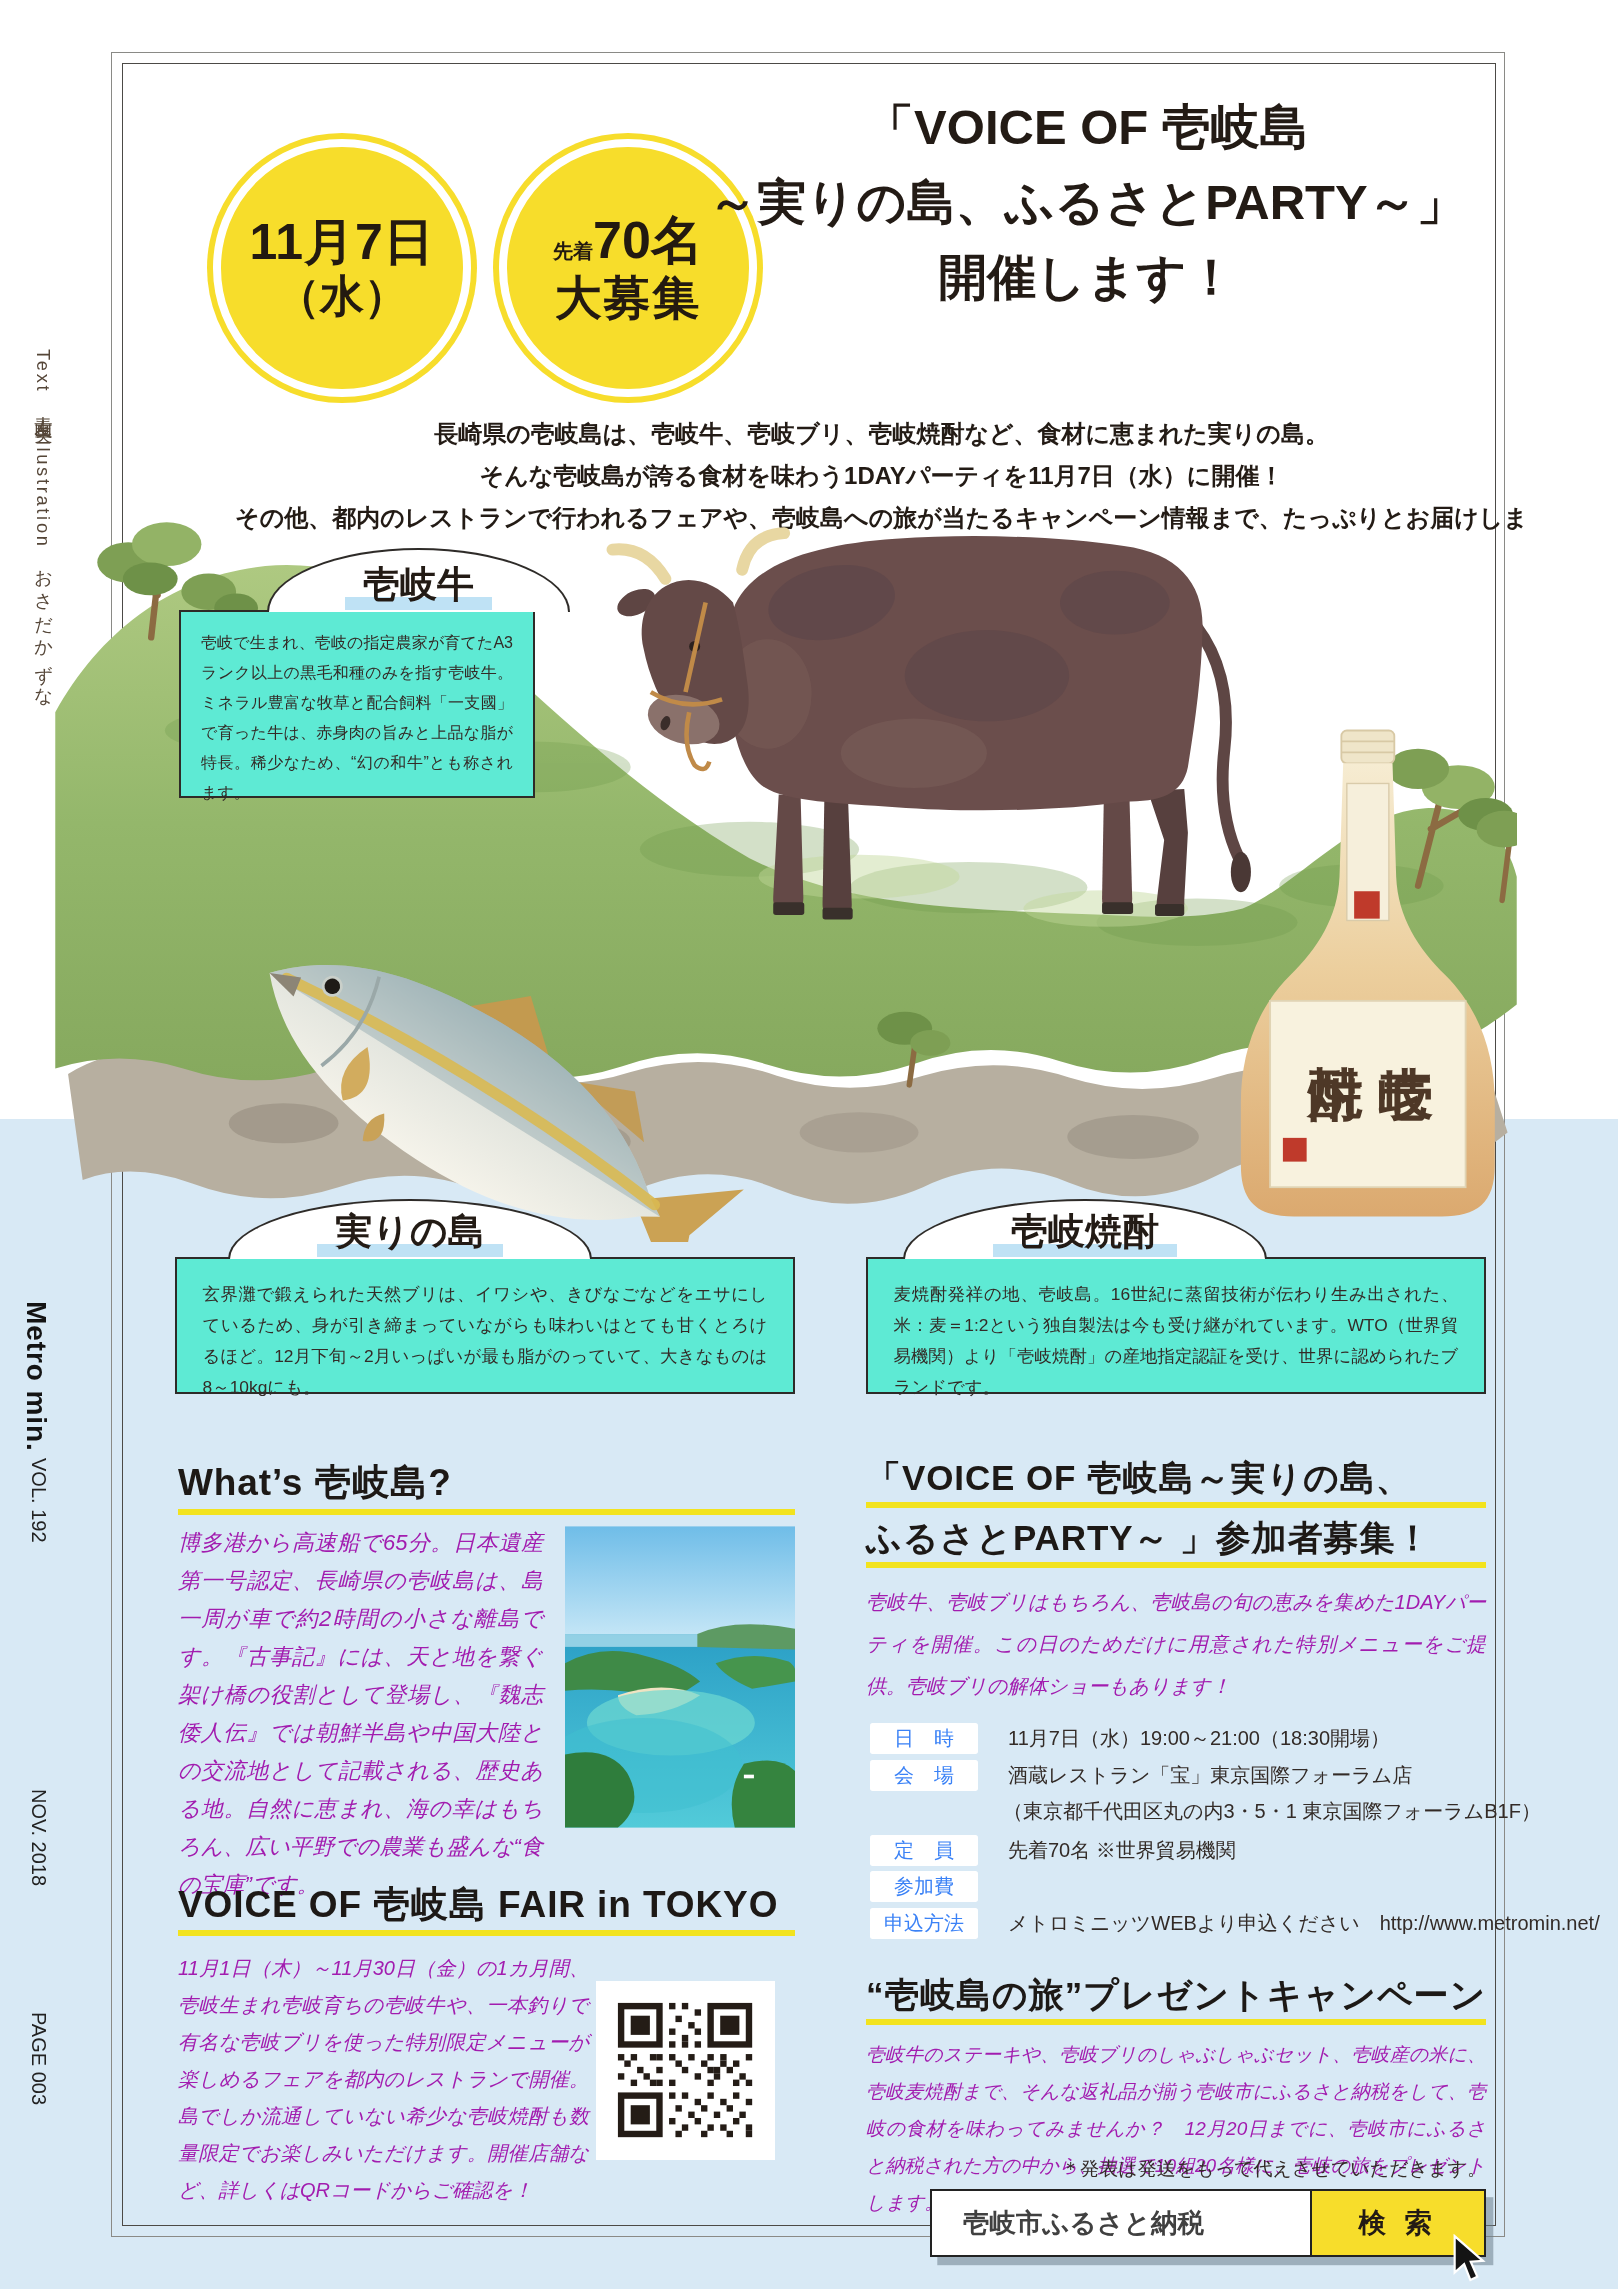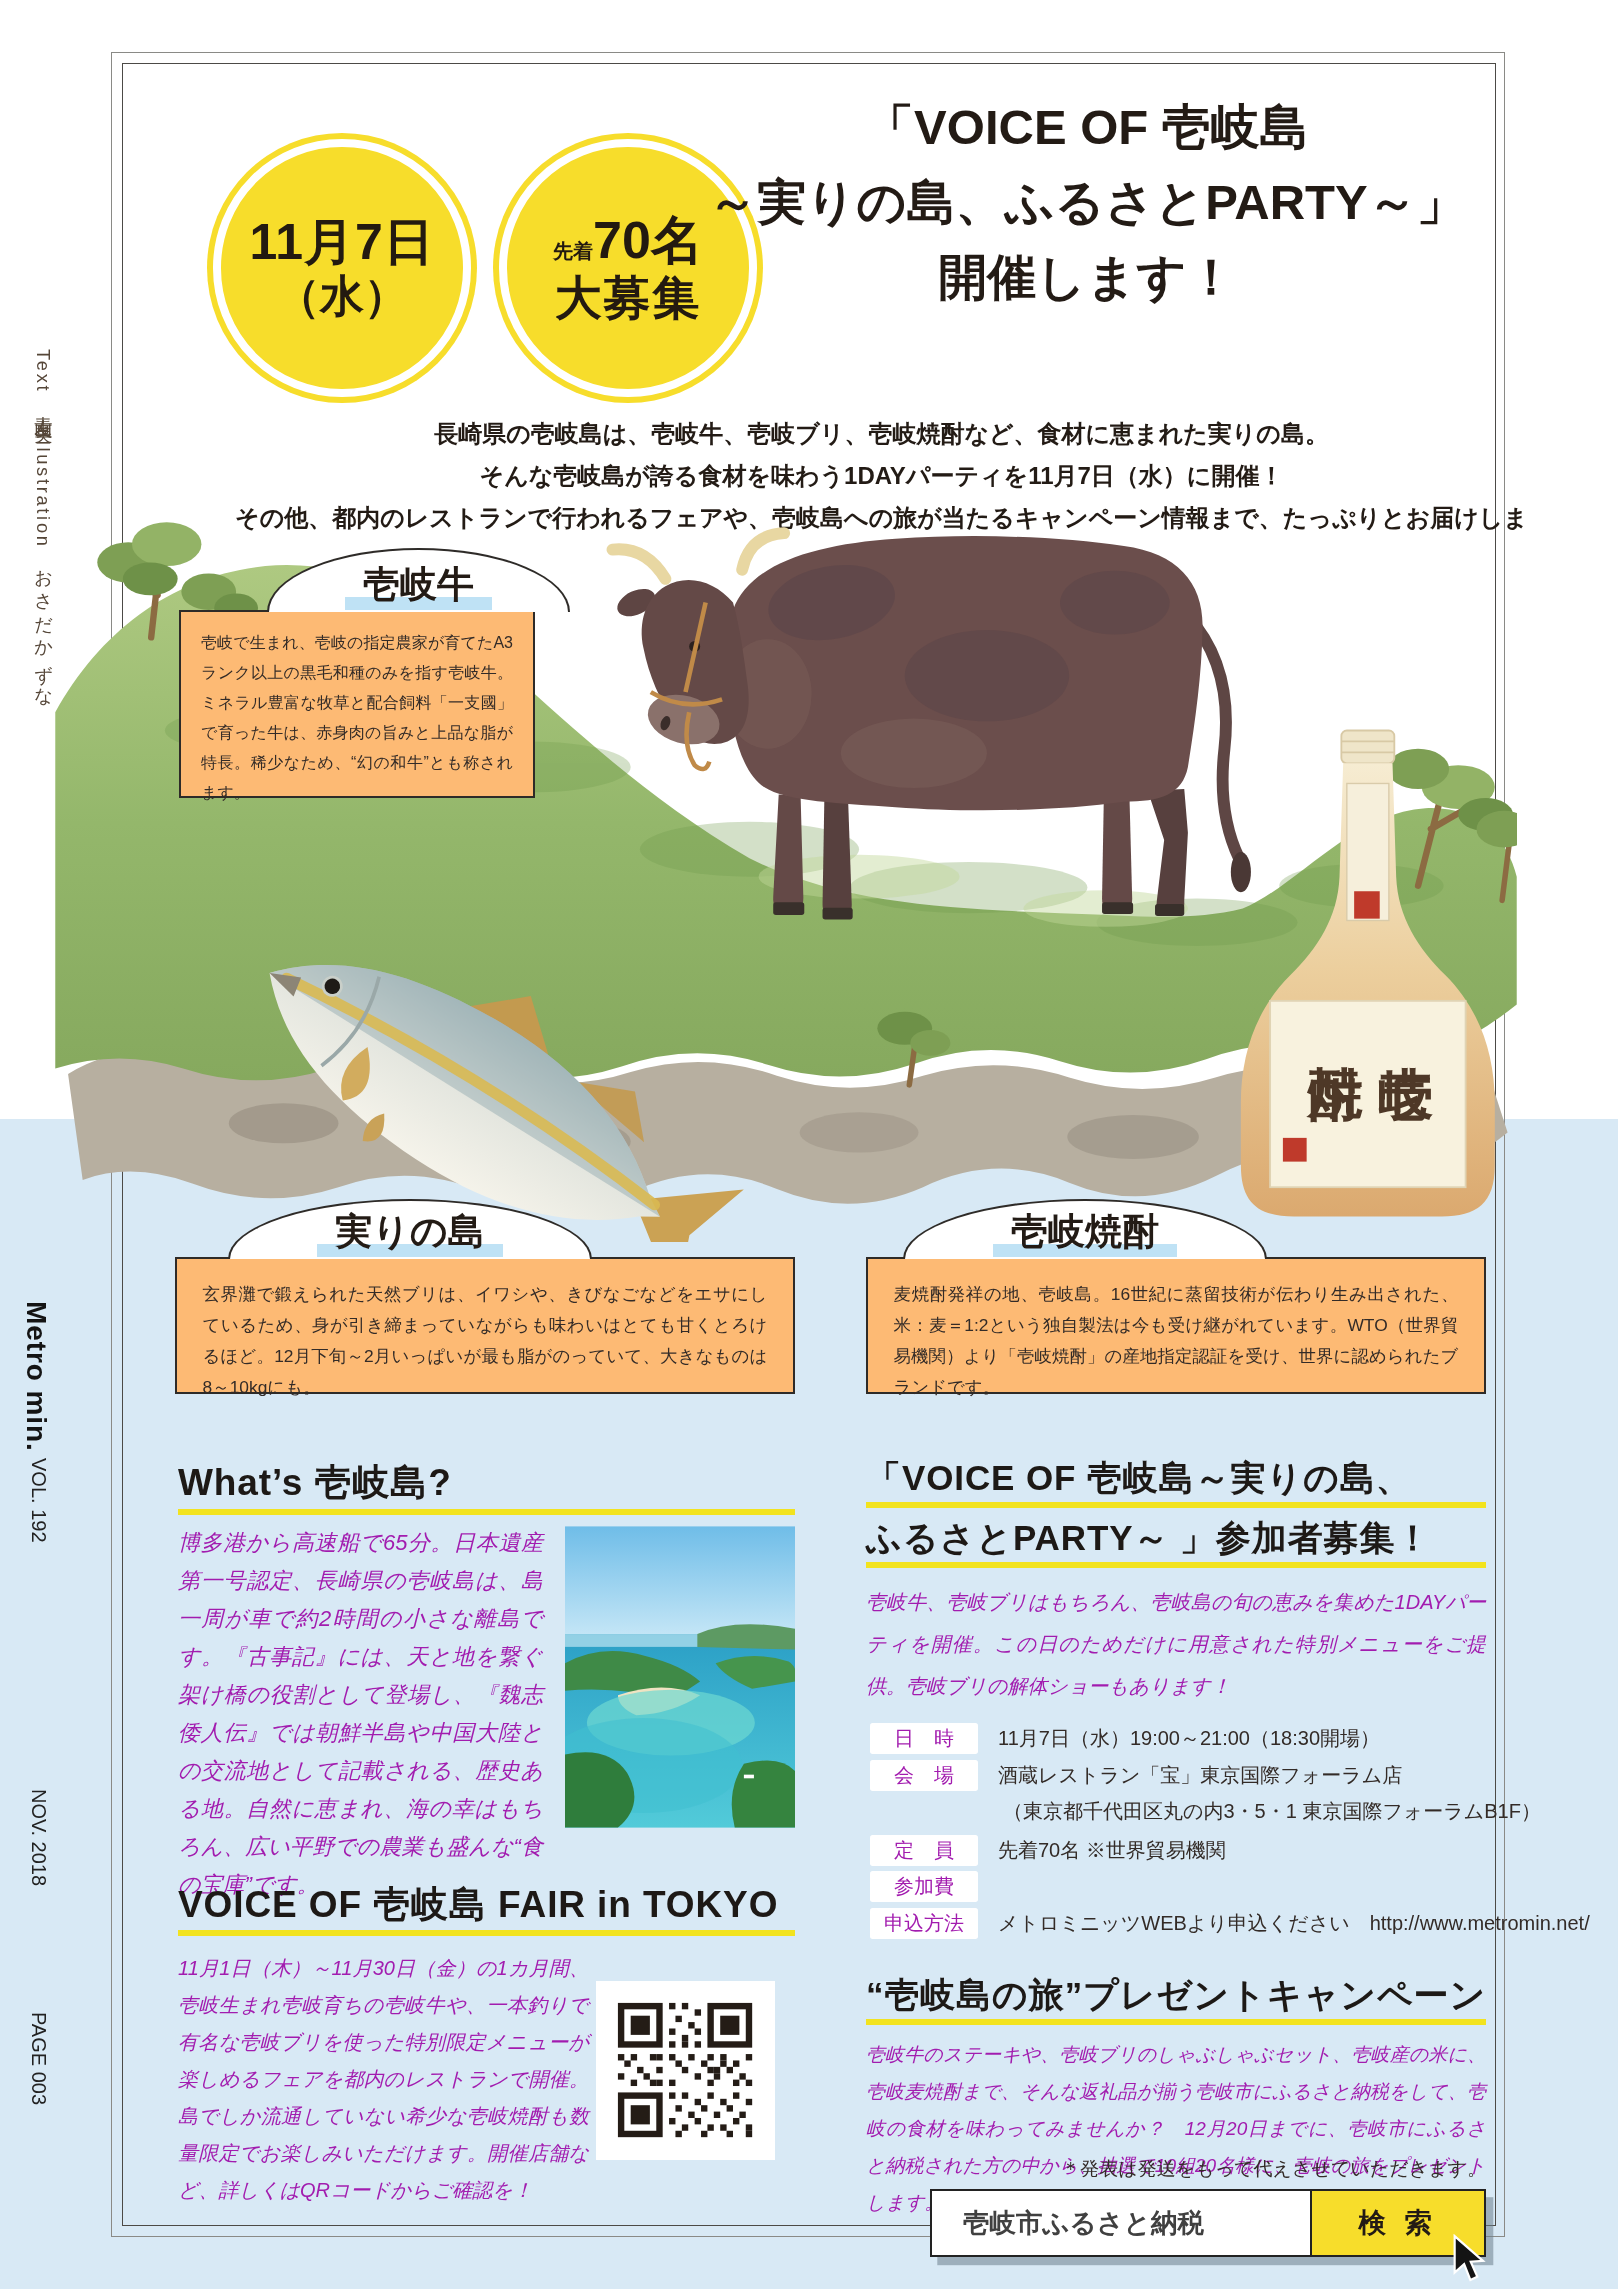--- a/index.html
+++ b/index.html
@@ -28,34 +28,34 @@
   .b-cap-row{display:flex;align-items:baseline;}
   .b-cap-pre{font-size:20px;}
   .b-cap-main{font-size:52px;}
   .b-cap2{font-size:47px;letter-spacing:1.8px;}
   
   .title{position:absolute;left:694px;top:90px;width:786px;text-align:center;font-weight:800;
          font-size:49px;line-height:75px;color:#231b15;letter-spacing:0px;}
   .intro{position:absolute;left:219px;top:413px;width:1325px;text-align:center;font-weight:700;
          font-size:24px;line-height:42px;color:#231b15;}
   
-  .bubble-box{position:absolute;background:#fdba74;border:2.3px solid #2e2b28;box-sizing:border-box;z-index:6;}
+  .bubble-box{position:absolute;background:#5eead4;border:2.3px solid #2e2b28;box-sizing:border-box;z-index:6;}
   .bubble-tab{position:absolute;background:#fff;border:2.3px solid #2e2b28;border-bottom:none;box-sizing:border-box;
               border-radius:50% 50% 0 0 / 100% 100% 0 0;z-index:7;display:flex;align-items:flex-end;justify-content:center;}
   .bubble-label{position:relative;font-size:37px;font-weight:800;color:#231b15;padding:0 5.5px 1.8px 5.5px;z-index:2;}
   .bubble-label .hl{position:absolute;left:-12.8px;right:-12.8px;bottom:1.8px;height:13.7px;background:#bfe2f5;z-index:-1;}
   .bubble-text{font-size:16px;line-height:30px;color:#332b27;text-align:justify;}
   .bubble-text.wide{font-size:17.4px;line-height:31px;}
   
   .sec-head{position:absolute;font-weight:800;color:#1d1916;font-size:37px;letter-spacing:0.9px;z-index:6;}
   .sec-head.small{font-size:35px;}
   .ybar{position:absolute;height:5.5px;background:#f2e31f;z-index:6;}
   .body-text{position:absolute;color:#a21caf;text-align:justify;z-index:6;font-style:italic;}
   .detail-row{position:absolute;display:flex;align-items:flex-start;font-size:20px;line-height:27.4px;color:#332b27;z-index:6;}
-  .detail-label{background:#ffffff;border-radius:2.7px;padding:1.8px 0;width:108px;text-align:center;flex:none;margin-right:20px;color:#a21caf;}
+  .detail-label{background:#ffffff;border-radius:2.7px;padding:1.8px 0;width:108px;text-align:center;flex:none;margin-right:30px;color:#3b82f6;}
   .detail-value{white-space:nowrap;padding-top:1.8px;}
   .detail-cont{position:absolute;font-size:20px;line-height:27.4px;color:#332b27;z-index:6;}
   .camp-note{position:absolute;left:866px;top:2134px;width:620px;text-align:right;font-size:19px;color:#332b27;z-index:6;}
   
   .searchbox{position:absolute;left:930px;top:2189px;width:556px;height:68px;background:#fff;border:2.7px solid #222;
              box-sizing:border-box;box-shadow:7.3px 8.2px 0 rgba(110,128,140,0.55);display:flex;z-index:6;}
   .search-query{flex:1;display:flex;align-items:center;padding-left:31px;font-size:26.5px;font-weight:800;color:#404040;}
   .search-btn{width:172px;background:#f7dd2b;border-left:2.7px solid #222;display:flex;align-items:center;justify-content:center;
               font-size:27.4px;font-weight:800;color:#231b15;letter-spacing:5.5px;flex:none;}
   .cursor-icon{position:absolute;right:-9.1px;bottom:-27.4px;z-index:8;}

